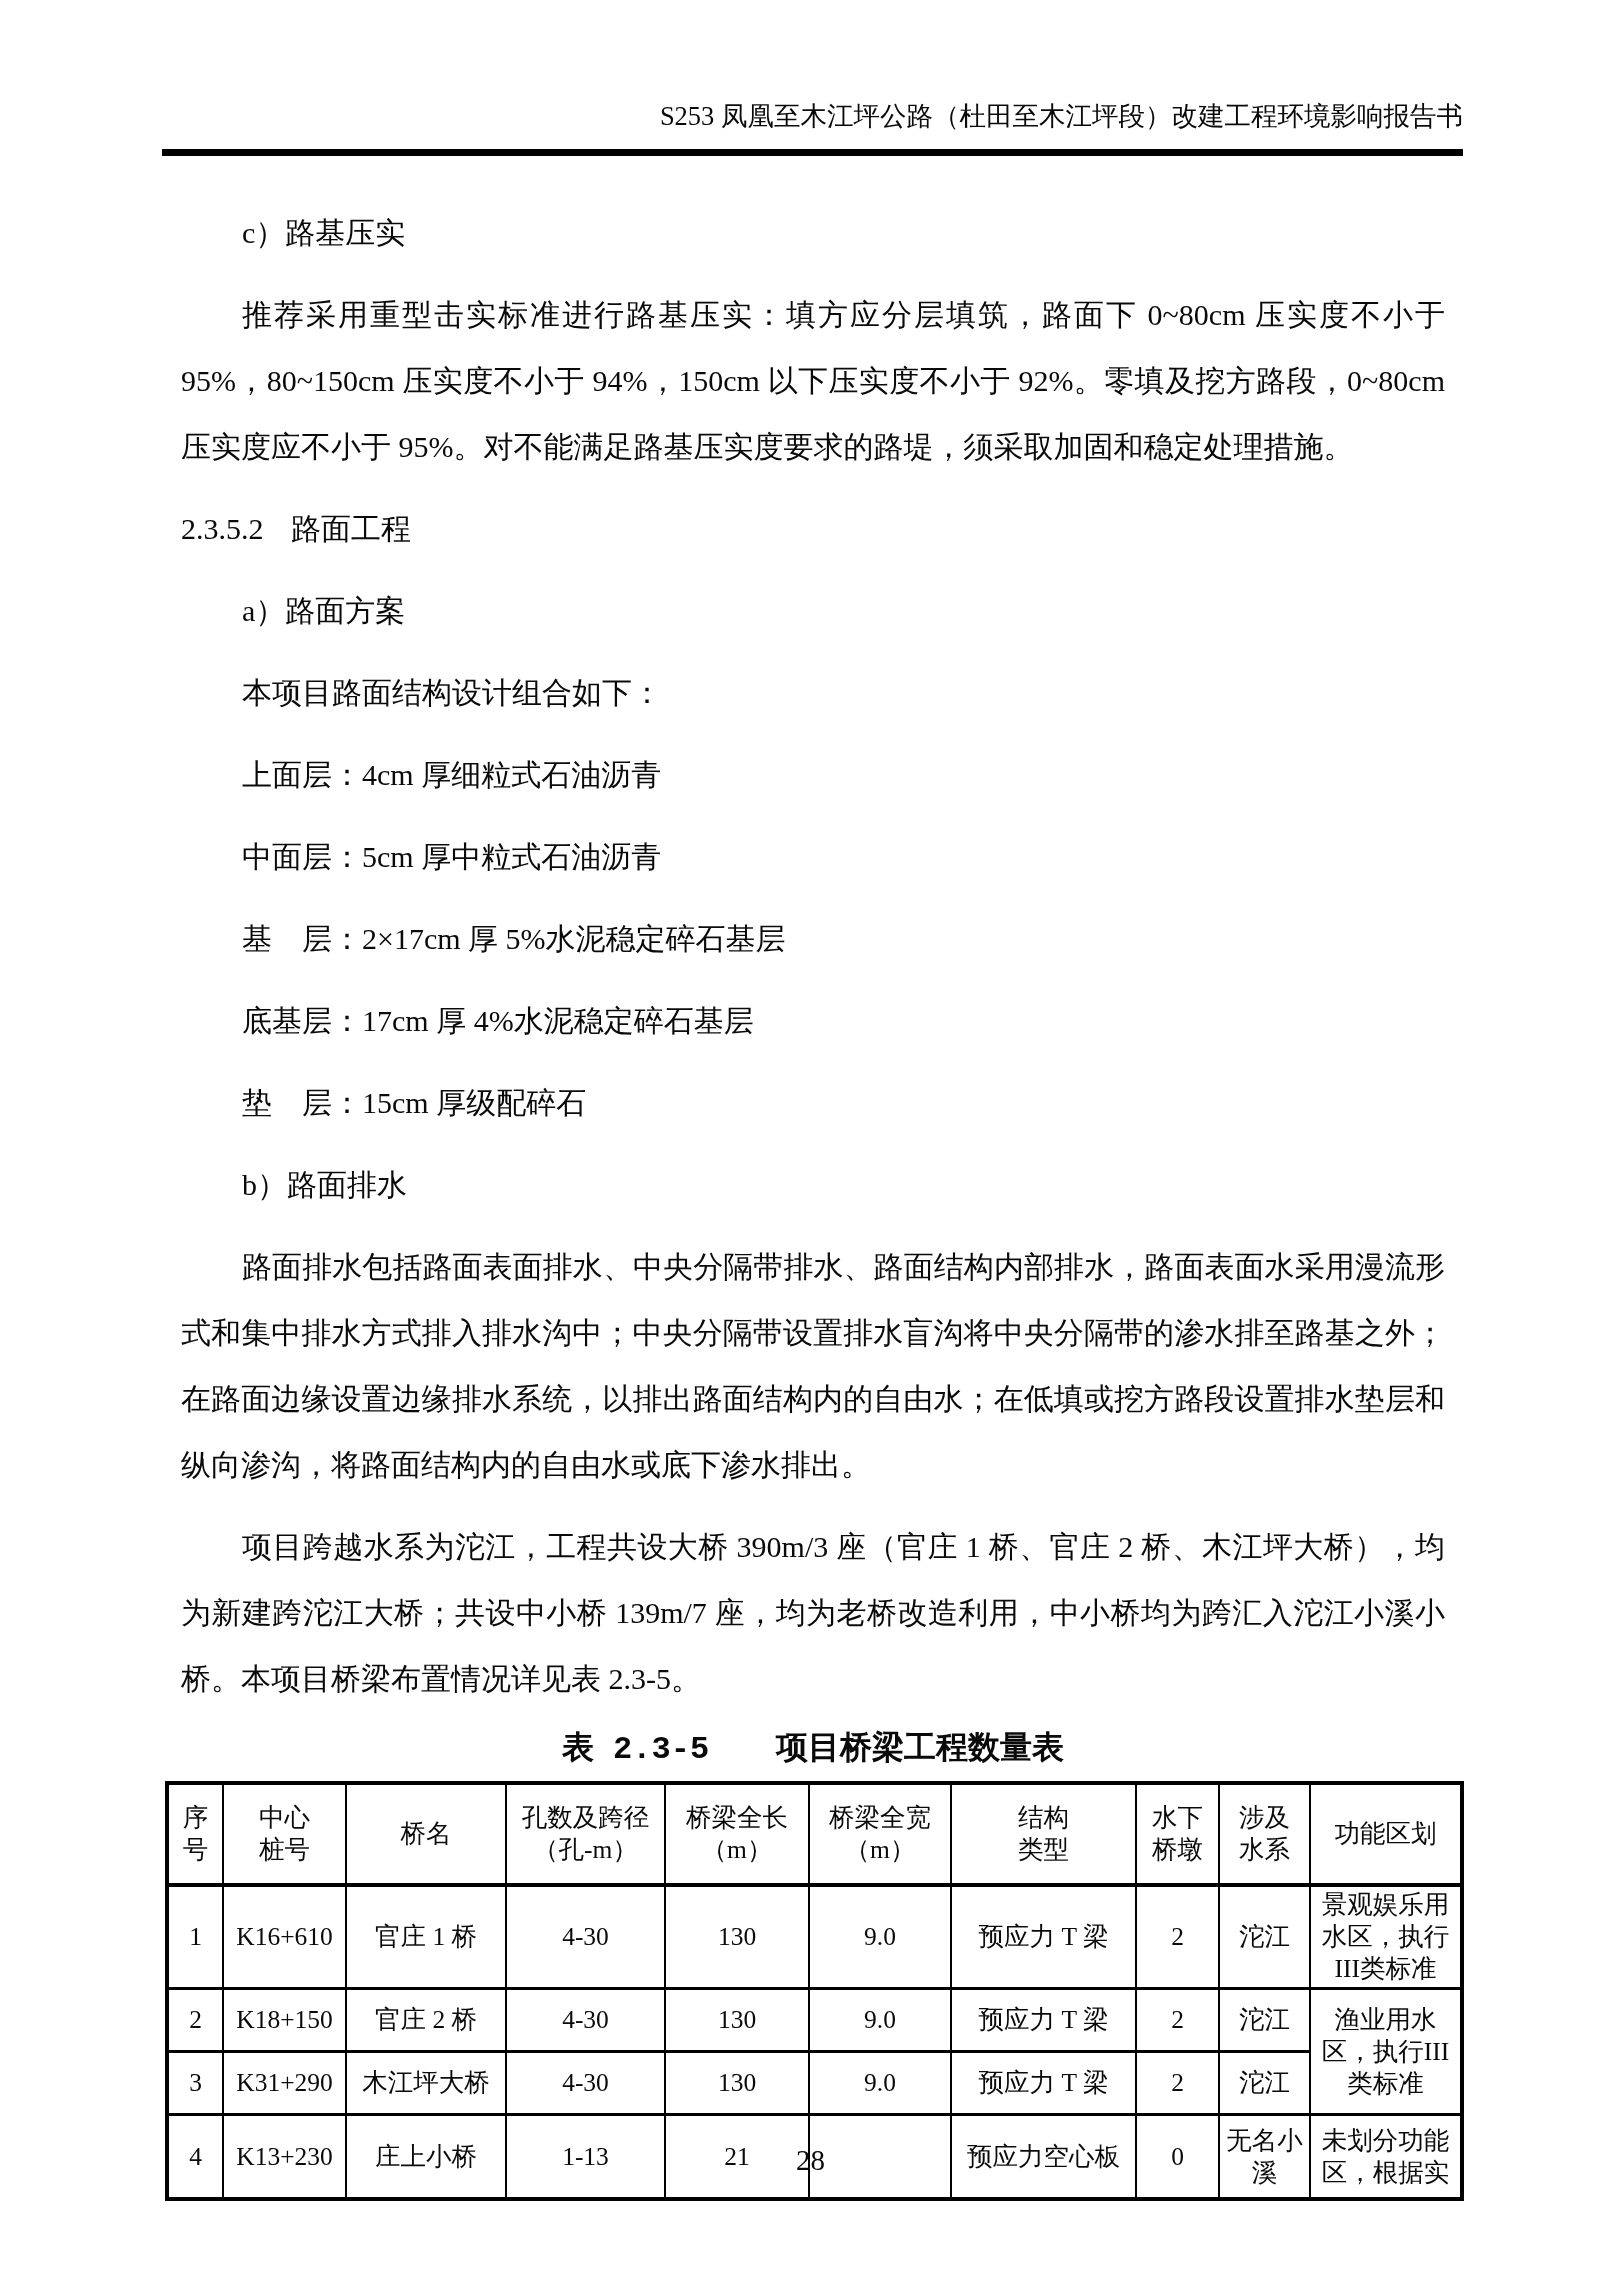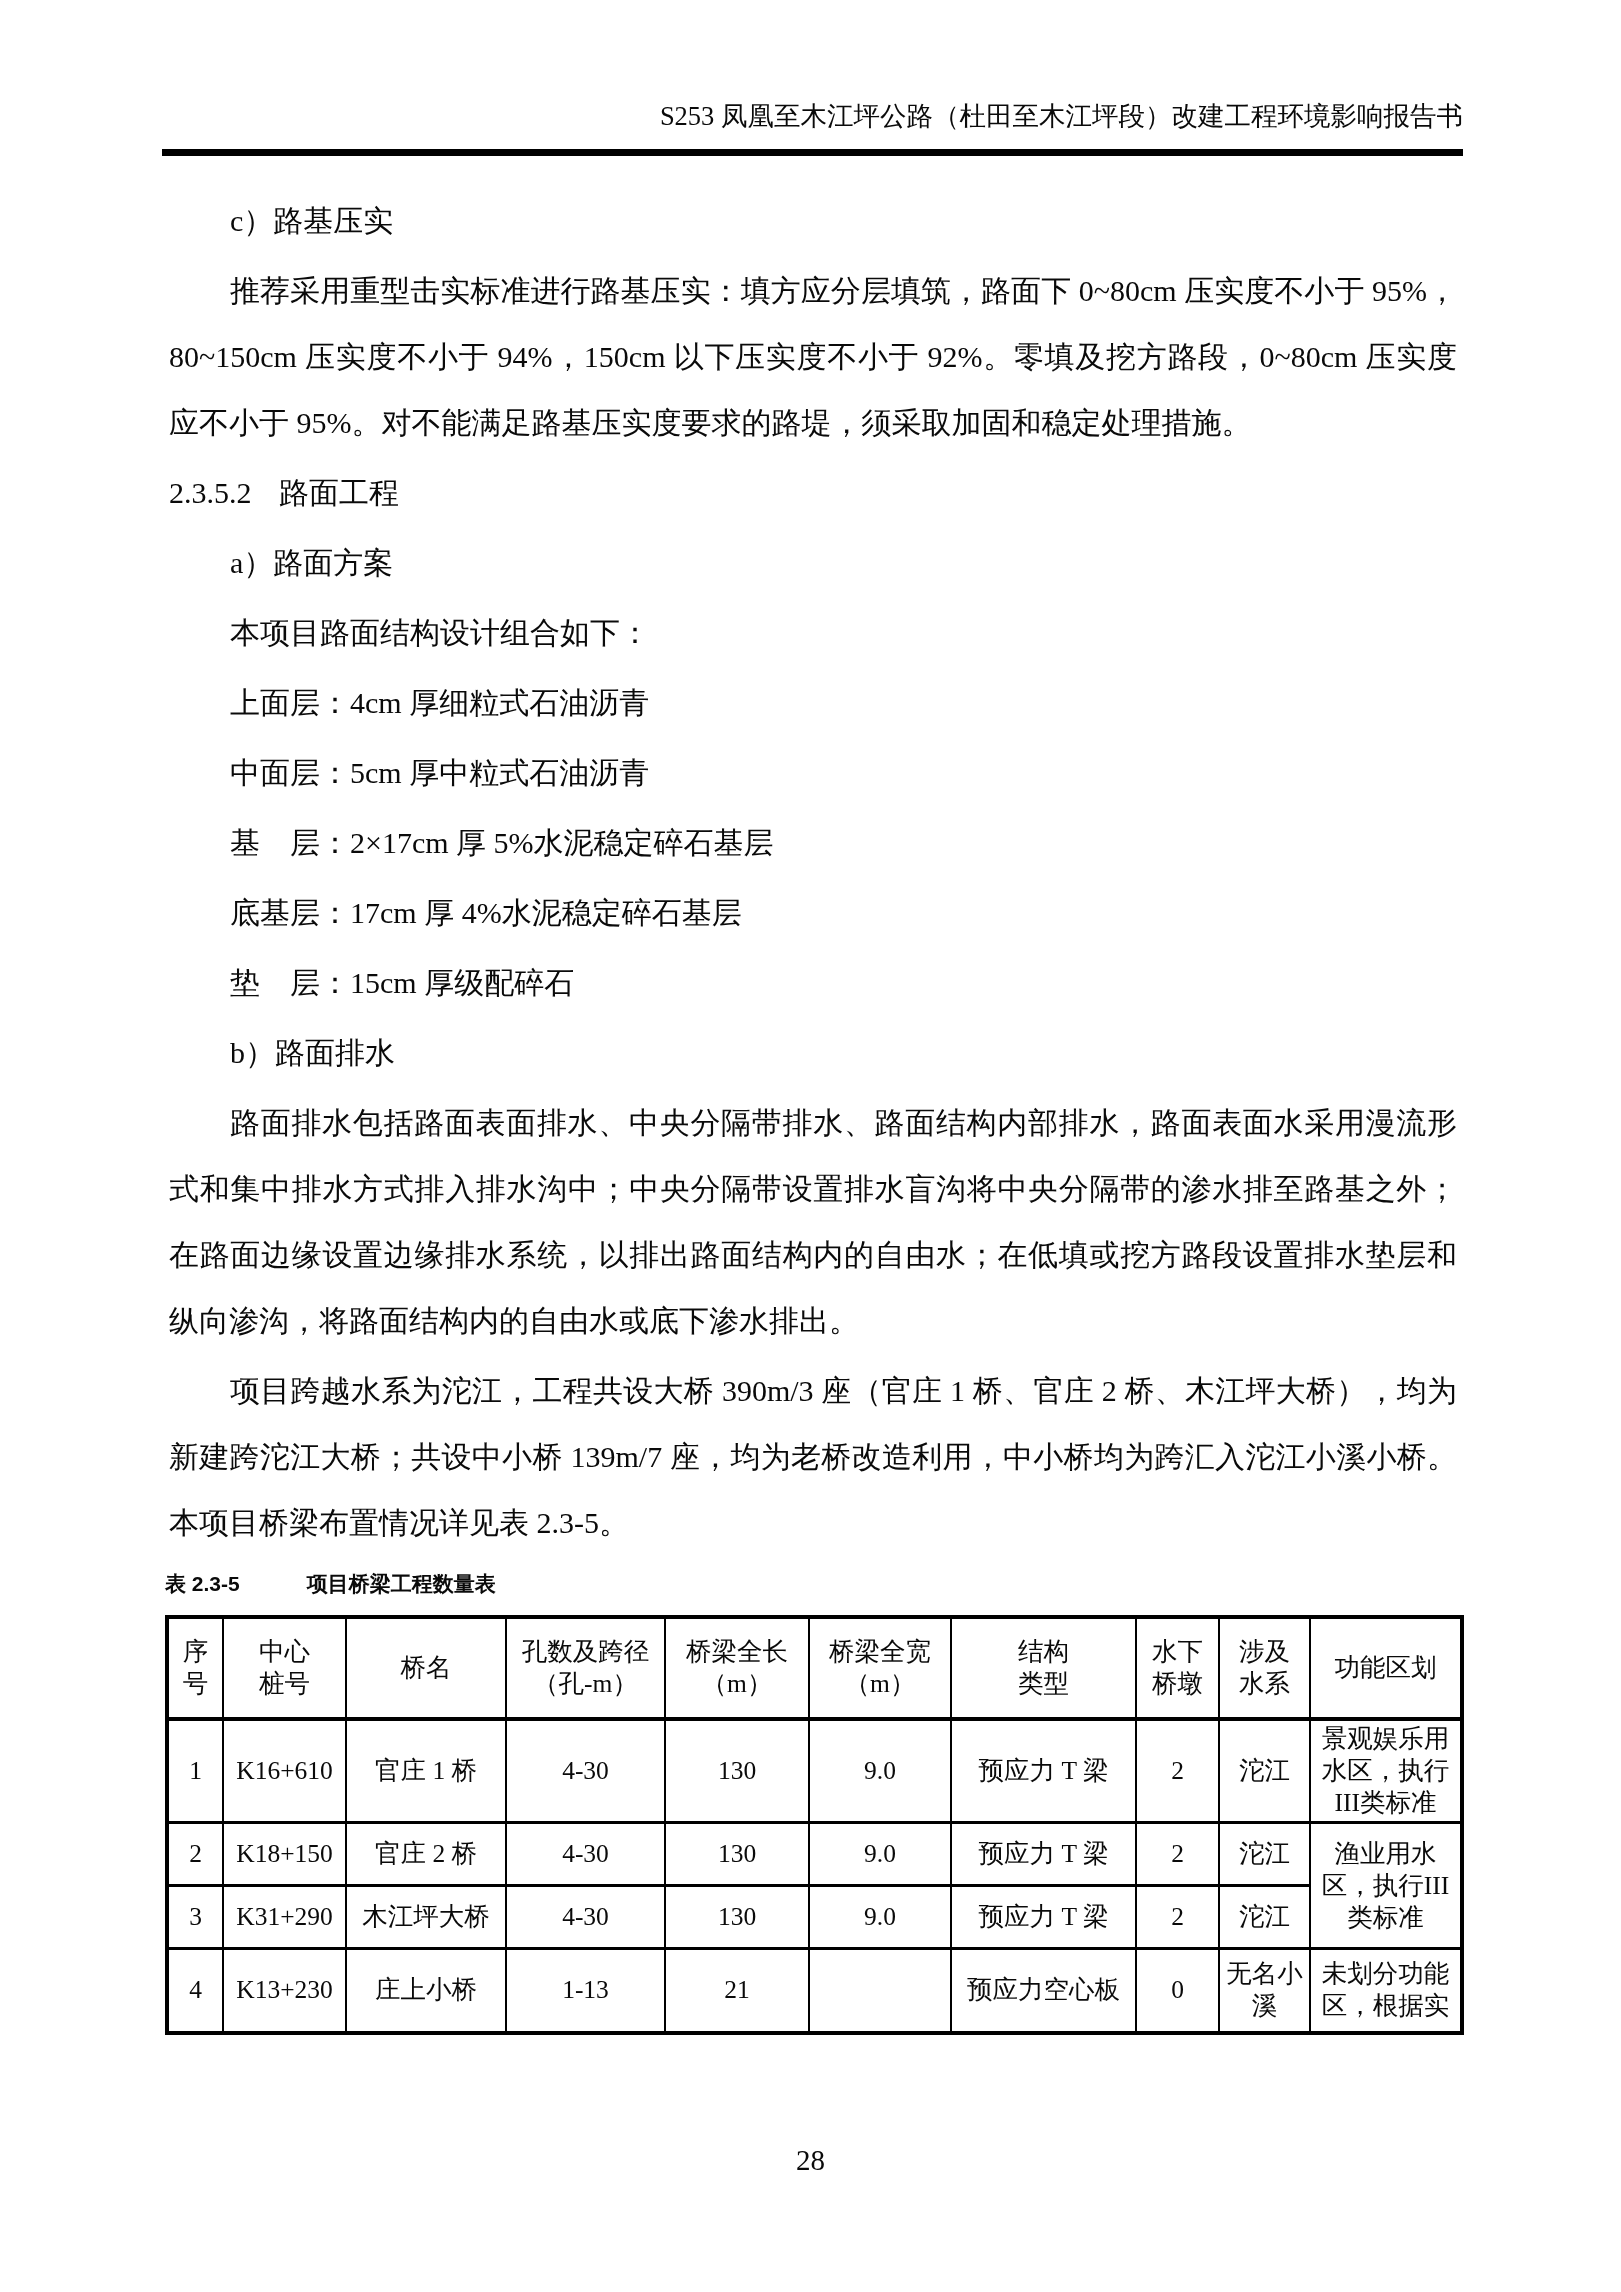--- a/index.html
+++ b/index.html
@@ -13,29 +13,29 @@
     text-align:right; font-size:26.5px; line-height:33px; white-space:nowrap;
   }
   .header-rule {
     position:absolute; top:149px; left:162px; width:1301px; height:6.9px;
     background:#000;
   }
   .body-text {
     position:absolute; top:184px; left:165px; width:1296px;
     font-size:30px; line-height:66px;
   }
-  .body-text p { margin:4px; }
+  .body-text p { margin:16px; }
   .para { text-align:justify; text-justify:inter-character; text-indent:61px; }
   .item { padding-left:61px; }
   .sec-heading { font-weight:normal; }
   .sec-heading .sec-title { margin-left:27.4px; }
   .table-caption {
-    margin:5.9px 0 9.8px 0; 
-    font-family:Liberation Sans, sans-serif;
-    font-weight:bold; font-size:21px; line-height:43px;
+    margin:5.9px 0 9.8px 0; text-align:center;
+    font-family:Liberation Mono, monospace;
+    font-weight:bold; font-size:32px; line-height:43px;
   }
   .table-caption .cap-title { margin-left:67px; }
   table.bridge-table {
     border-collapse:collapse; table-layout:fixed; width:1296px;
     font-size:25.5px; line-height:32px;
     font-family:"Liberation Serif","DejaVu Serif",serif;
   }
   table.bridge-table { border:4.9px solid #000; }
   .bridge-table th, .bridge-table td {
     border:2.9px solid #000; border-top-width:3.9px; border-bottom-width:3.9px;

